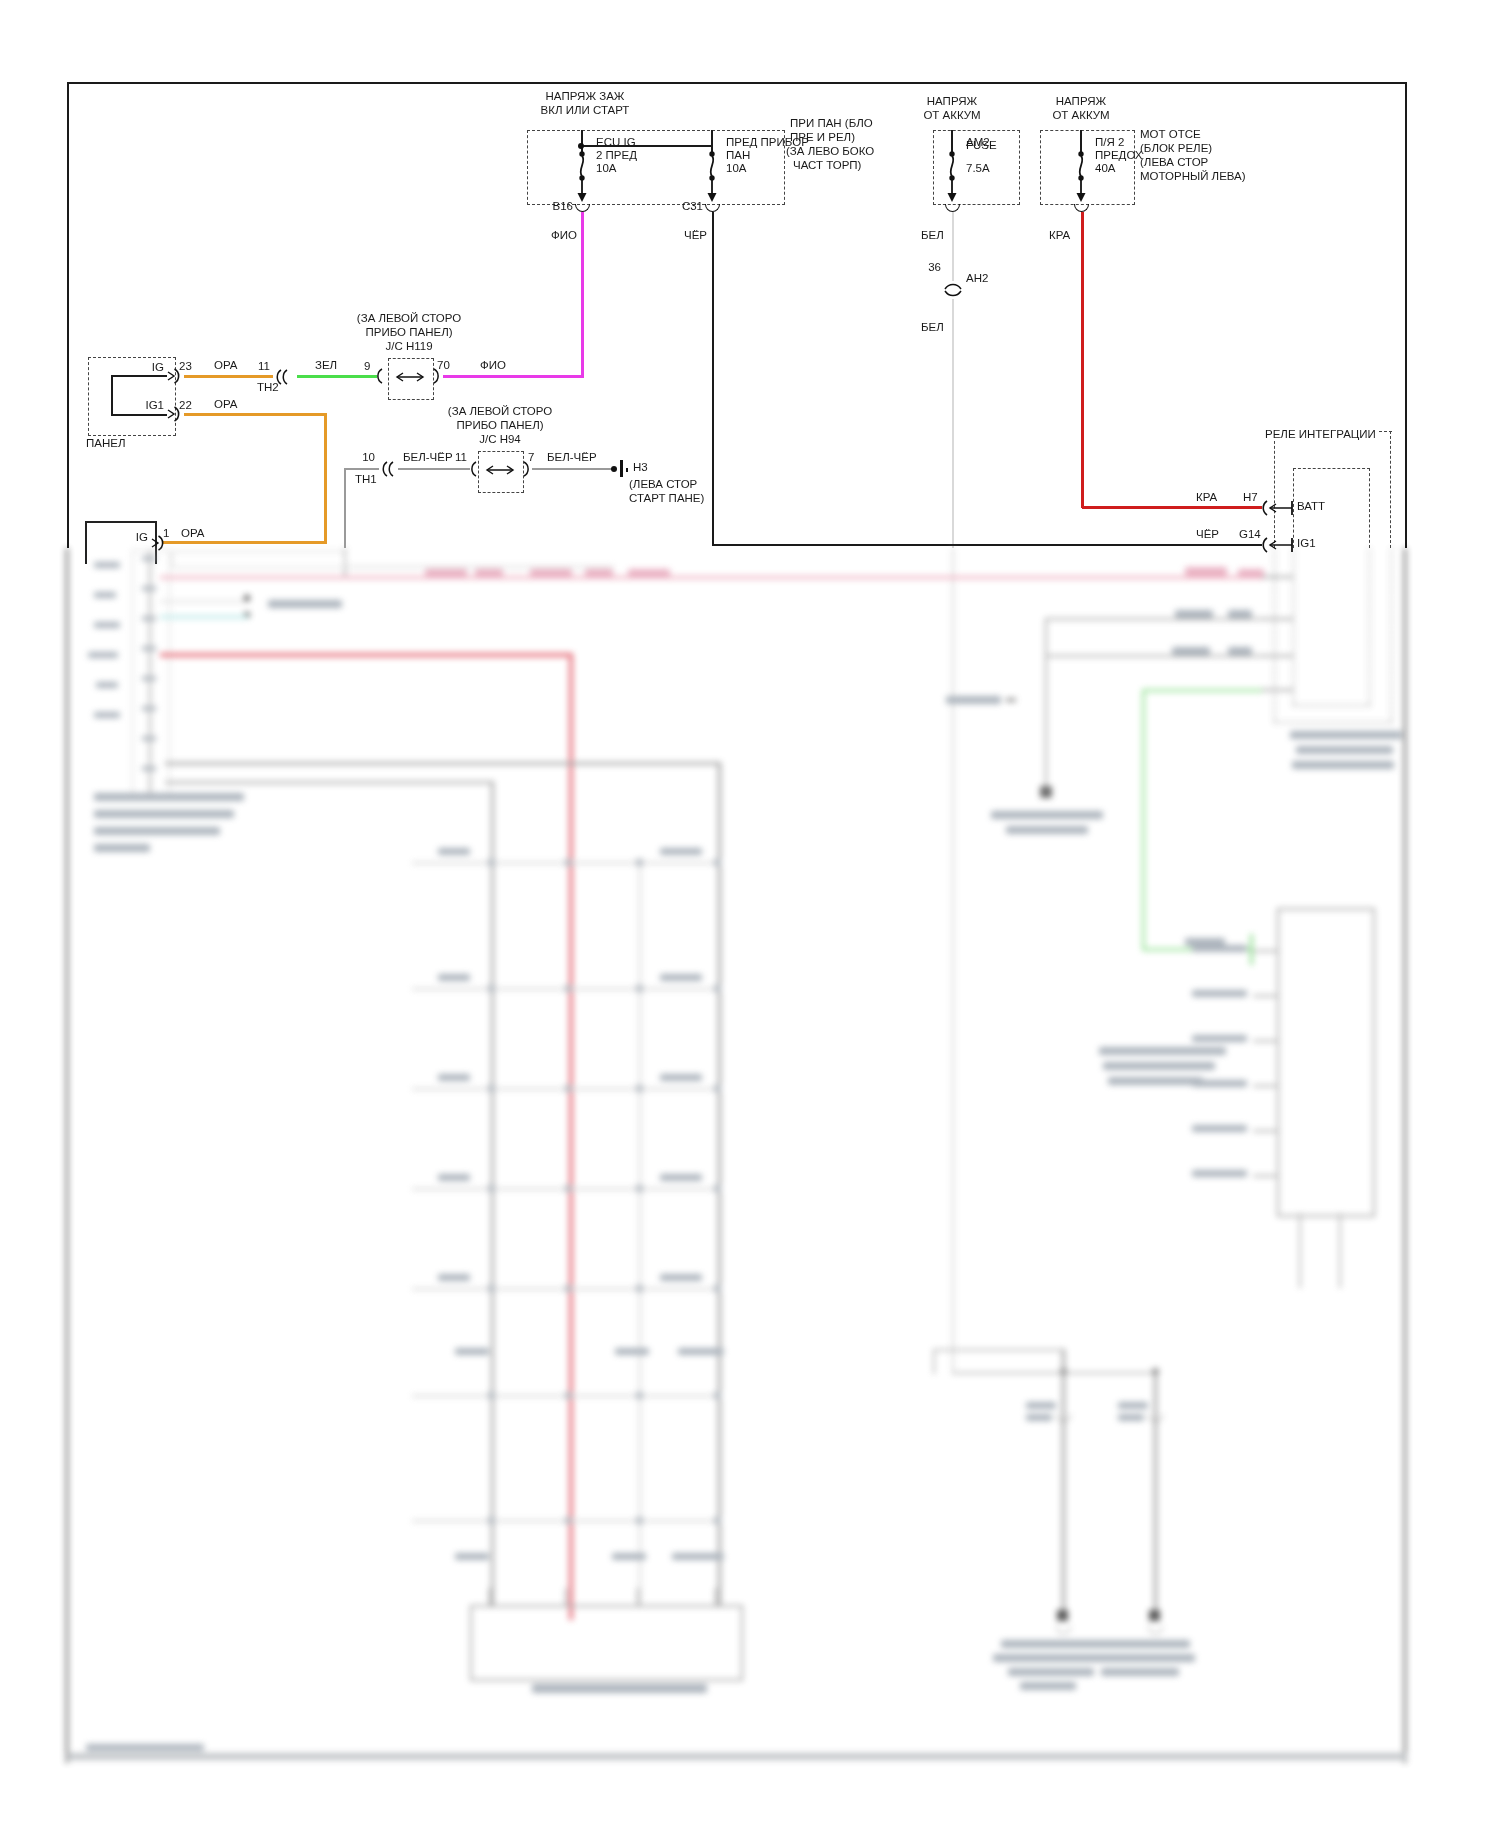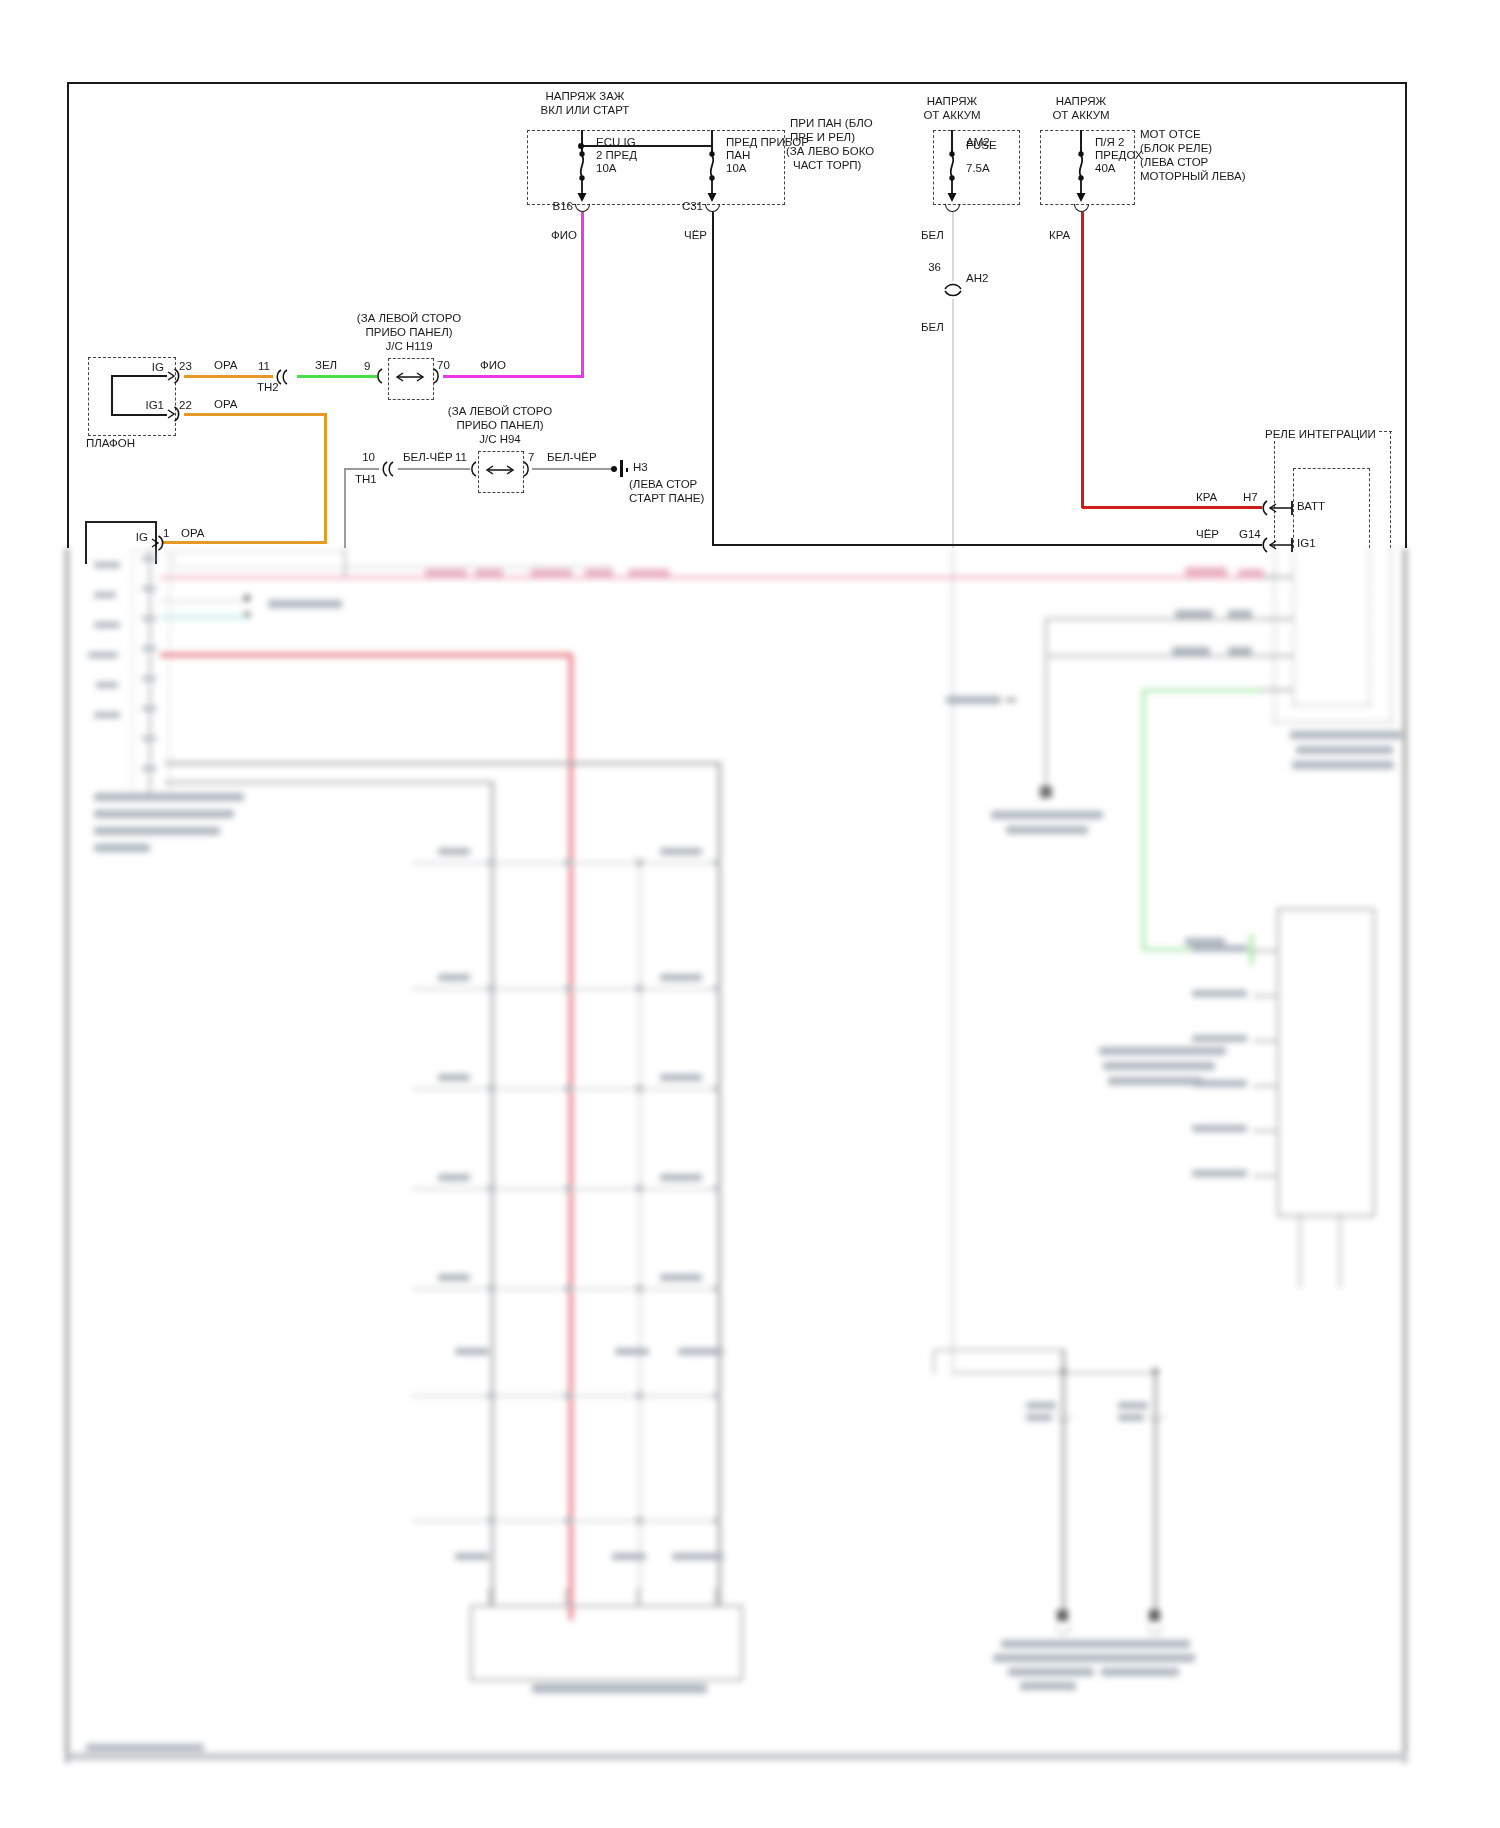--- a/index.html
+++ b/index.html
@@ -134,21 +134,21 @@
   <svg class="abs" style="left:943px;top:280px;" width="20" height="20" viewBox="0 0 20 20">
       <path d="M2 9 C6 3 14 3 18 9" stroke="#111" stroke-width="1.5" fill="none"></path>
       <path d="M2 11 C6 17 14 17 18 11" stroke="#111" stroke-width="1.5" fill="none"></path>
     </svg>
   <div class="vl wbel" style="left:952px;top:299px;height:249px;"></div>
   <div class="vl wkra" style="left:1081px;top:212px;height:296px;width:2.5px;"></div>
   <div class="hl wkra" style="left:1082px;top:506px;width:180px;height:2.5px;"></div>
   <div class="hl" style="left:713px;top:544px;width:549px;"></div>
 
   <div class="dash" style="left:88px;top:357px;width:86px;height:77px;"></div>
-  <span class="t" style="left:86px;top:437px;">ПЛАФОН</span>
+  <span class="t" style="left:86px;top:437px;">ПАНЕЛ</span>
   <span class="t tr" style="left:164px;top:361px;">IG</span>
   <span class="t tr" style="left:164px;top:399px;">IG1</span>
   <span class="t" style="left:179px;top:360px;">23</span>
   <span class="t" style="left:179px;top:399px;">22</span>
   <svg class="abs" style="left:166px;top:368px;" width="15" height="16" viewBox="0 0 15 16">
       <path d="M2 4 L8 8 L2 12" stroke="#111" stroke-width="1.4" fill="none"></path>
       <path d="M8.5 1 C14 4 14 12 8.5 15" stroke="#111" stroke-width="1.6" fill="none"></path>
     </svg>
   <svg class="abs" style="left:166px;top:406px;" width="15" height="16" viewBox="0 0 15 16">
       <path d="M2 4 L8 8 L2 12" stroke="#111" stroke-width="1.4" fill="none"></path>

